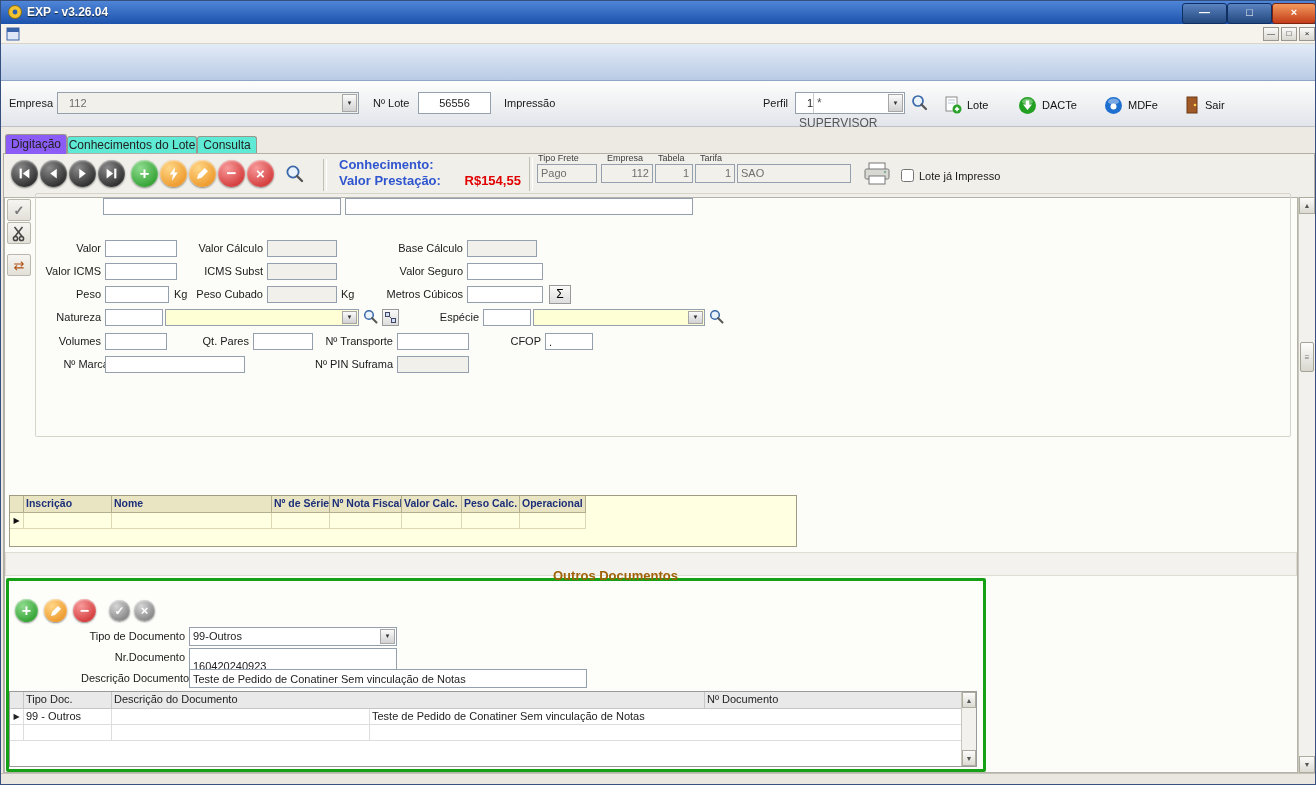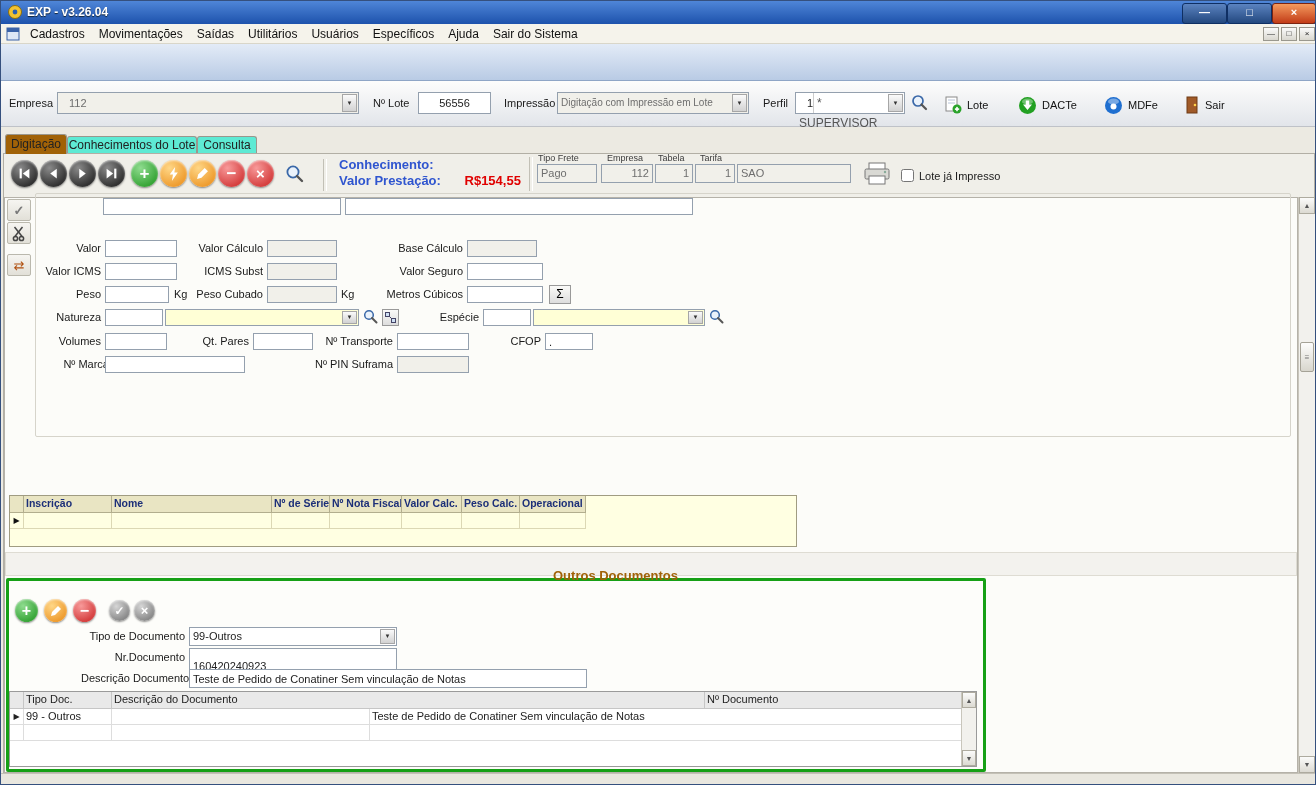--- a/index.html
+++ b/index.html
@@ -29,21 +29,21 @@
   .fld{position:absolute;box-sizing:border-box;background:#fff;border:1px solid #94a0ae;font-size:11px;font-family:inherit;padding:0 3px;height:17px;line-height:15px;color:#222;}
   input.fld{outline:none;}
   .fld.dis{background:#f1f0ea;color:#6e6e6e;}
   .fld.ylw{background:#ffffd6;}
   .fld.tall{height:22px;line-height:20px;}
   .ddbtn{position:absolute;right:1px;top:1px;bottom:1px;width:15px;background:linear-gradient(#fafafa,#d2d2d2);border:1px solid #a6a6a6;font-size:6px;color:#333;display:flex;align-items:center;justify-content:center;box-sizing:border-box;}
   .flatbtn{position:absolute;display:flex;align-items:center;gap:5px;font-size:11px;color:#111;padding:0 4px;height:28px;border:1px solid transparent;border-radius:3px;}
   
   .page{position:absolute;left:2px;top:152px;width:1312px;height:626px;background:#f0efe9;border:1px solid #b2afa5;box-sizing:border-box;}
   .subtab{position:absolute;box-sizing:border-box;font-size:12px;color:#222;text-align:center;border:1px solid #9a978d;border-bottom:none;border-radius:3px 3px 0 0;}
-  .subtab.active{background:#a16207;z-index:3;}
+  .subtab.active{background:#8b5cf6;z-index:3;}
   .subtab.inactive{background:#5eead4;}
   
   .cbtn{position:absolute;width:27px;height:27px;border-radius:50%;display:flex;align-items:center;justify-content:center;color:#fff;box-shadow:inset 0 1px 2px rgba(255,255,255,.6),0 1px 2px rgba(0,0,0,.45);font-weight:bold;}
   .cbtn.black{background:radial-gradient(circle at 35% 30%,#8a8a8a,#101010);}
   .cbtn.green{background:radial-gradient(circle at 35% 30%,#8fdc8f,#169016);}
   .cbtn.orange{background:radial-gradient(circle at 35% 30%,#ffd787,#e8860e);}
   .cbtn.red{background:radial-gradient(circle at 35% 30%,#f89a9a,#c81d1d);}
   .cbtn.gray{background:radial-gradient(circle at 35% 30%,#d6d6d6,#6b6b6b);}
   .cbtn.sm{width:23px;height:23px;}
   .vsep{position:absolute;width:2px;border-left:1px solid #c2c0b6;border-right:1px solid #ffffff;}
@@ -88,23 +88,20 @@
     <div class="wbtn mm" style="left:1181px"><span>—</span></div>
     <div class="wbtn mm" style="left:1226px"><span>□</span></div>
     <div class="wbtn cl" style="left:1271px;width:42px"><span>×</span></div>
   </div>
 
   <div class="menubar">
     <svg class="abs" style="left:5px;top:3px" width="14" height="14">
         <rect x="1" y="1" width="12" height="12" fill="#dfe8f6" stroke="#3a62a8"></rect>
         <rect x="1" y="1" width="12" height="4" fill="#3a62a8"></rect>
       </svg>
-    <div style="position:absolute;left:22px;top:0">
-      <span class="menu-item">Cadastros</span><span class="menu-item">Movimentações</span><span class="menu-item">Saídas</span><span class="menu-item">Utilitários</span><span class="menu-item">Usuários</span><span class="menu-item">Específicos</span><span class="menu-item">Ajuda</span><span class="menu-item">Sair do Sistema</span>
-    </div>
     <div class="mdibtn" style="left:1262px"><span>—</span></div>
     <div class="mdibtn" style="left:1280px"><span>□</span></div>
     <div class="mdibtn" style="left:1298px"><span>×</span></div>
   </div>
 
   <div class="tabbar">
     <div class="tab inactive" style="left:6px;top:53px;width:54px;height:25px">
         <span>Início</span>
       </div>
     <div class="tab active" style="left:62px;top:51px;width:192px;height:27px">
@@ -131,26 +128,20 @@
     <span class="lbl" style="left:8px;top:16px">Empresa</span>
     <div class="fld dis tall" style="left:56px;top:11px;width:302px">
       <span style="padding-left:8px">112</span>
       <span class="ddbtn">
           <span>▼</span>
         </span>
     </div>
     <span class="lbl" style="left:372px;top:16px">Nº Lote</span>
     <input class="fld tall" style="left: 417px; top: 11px; width: 73px; text-align: center;" value="56556">
     <span class="lbl" style="left:503px;top:16px">Impressão</span>
-    <div class="fld dis tall" style="left:556px;top:11px;width:192px;font-size:10px">
-      <span>Digitação com Impressão em Lote</span>
-      <span class="ddbtn">
-          <span>▼</span>
-        </span>
-    </div>
     <span class="lbl" style="left:762px;top:16px">Perfil</span>
     <div class="fld tall" style="left:794px;top:11px;width:110px">
       <span style="display:inline-block;width:14px;text-align:right;border-right:1px solid #ccc;margin-right:3px">1</span><span style="font-size:12px;color:#555">* SUPERVISOR</span>
       <span class="ddbtn">
           <span>▼</span>
         </span>
     </div>
     <svg class="abs" style="left:910px;top:13px" width="18" height="18">
         <circle cx="7" cy="7" r="5" fill="#eaf2fb" stroke="#3a68a8" stroke-width="1.7"></circle>
         <line x1="10.5" y1="10.5" x2="15" y2="15" stroke="#555" stroke-width="2.2" stroke-linecap="round"></line>

